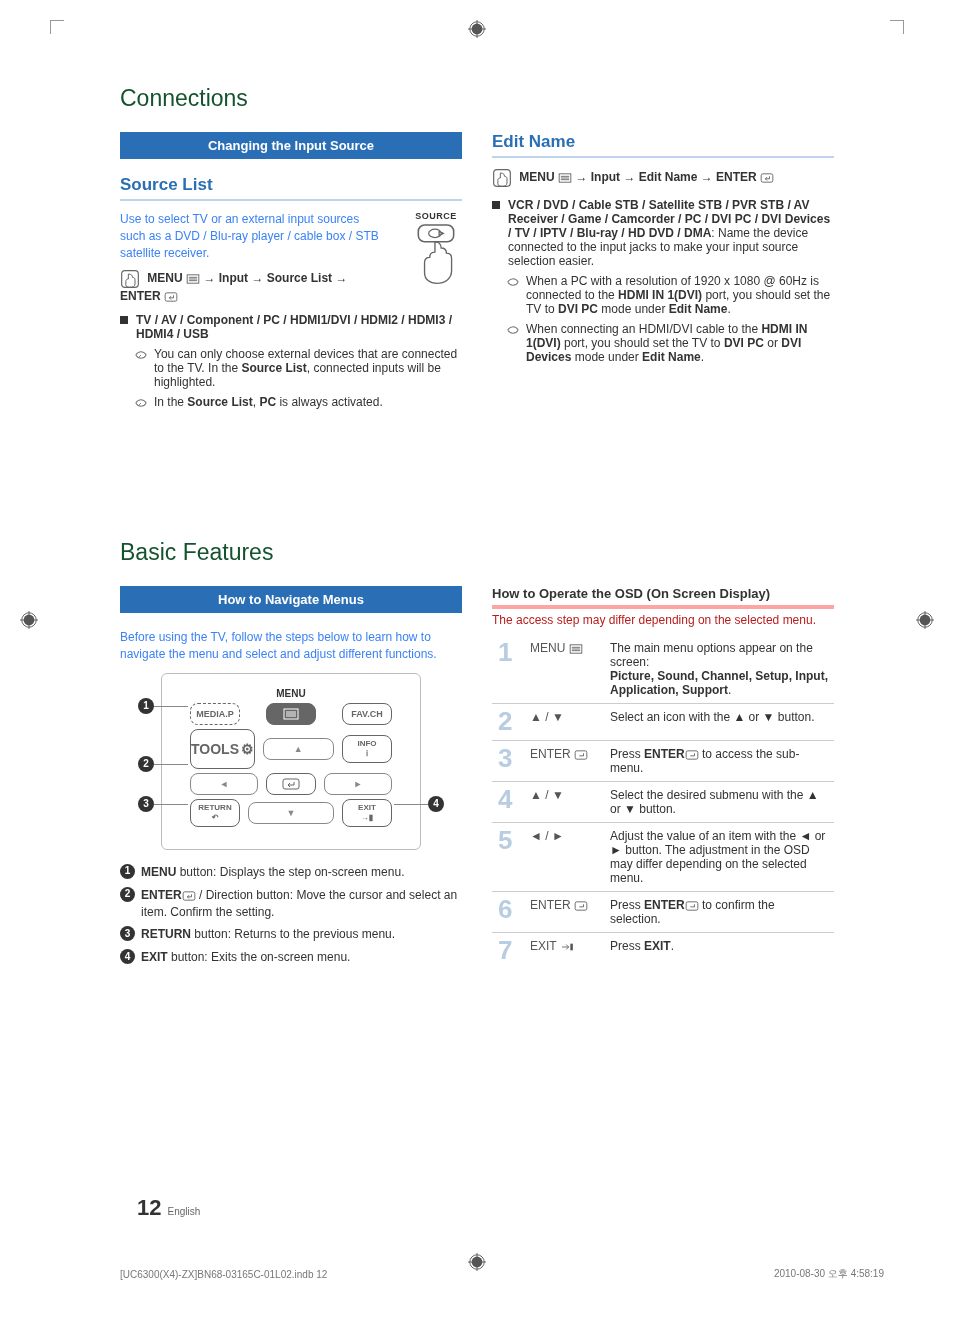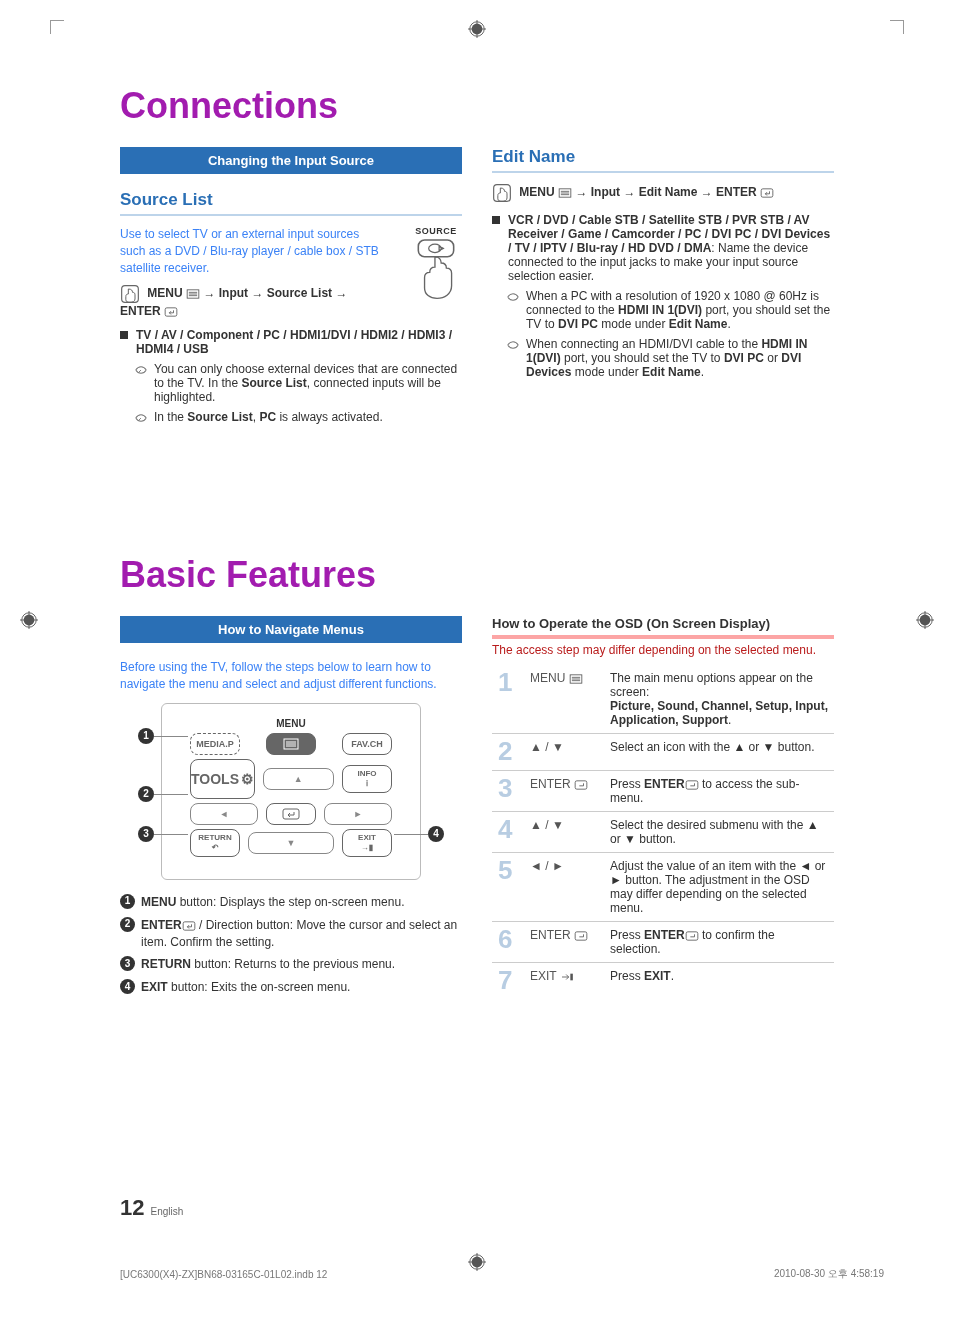--- a/index.html
+++ b/index.html
@@ -22,23 +22,23 @@
   .reg-icon svg { width: 100%; height: 100%; }
 
   .page {
     position: absolute;
     left: 120px;
     right: 120px;
     top: 85px;
     bottom: 70px;
   }
   h1.big {
-    font-weight: 700;
-    font-size: 36px;
-    color: #a21caf;
+    font-weight: 400;
+    font-size: 23px;
+    color: #14532d;
     margin-bottom: 20px;
   }
   .columns { display: flex; gap: 30px; }
   .col { flex: 1; min-width: 0; }
 
   .pill-header {
     background: #2a6fb5;
     color: #fff;
     font-weight: bold;
     text-align: center;
@@ -439,15 +439,15 @@
         </table>
     </div>
   </div>
 
 </div>
 
 <div class="footer">
   <span>[UC6300(X4)-ZX]BN68-03165C-01L02.indb   12</span>
   <span>2010-08-30   오후 4:58:19</span>
 </div>
-<div style="position:absolute; left:120px; bottom:100px">
+<div style="position:absolute; left:137px; bottom:100px">
   <span class="pagenum"><span>12</span><span class="lang">English</span></span>
 </div>
 
 </body></html>

